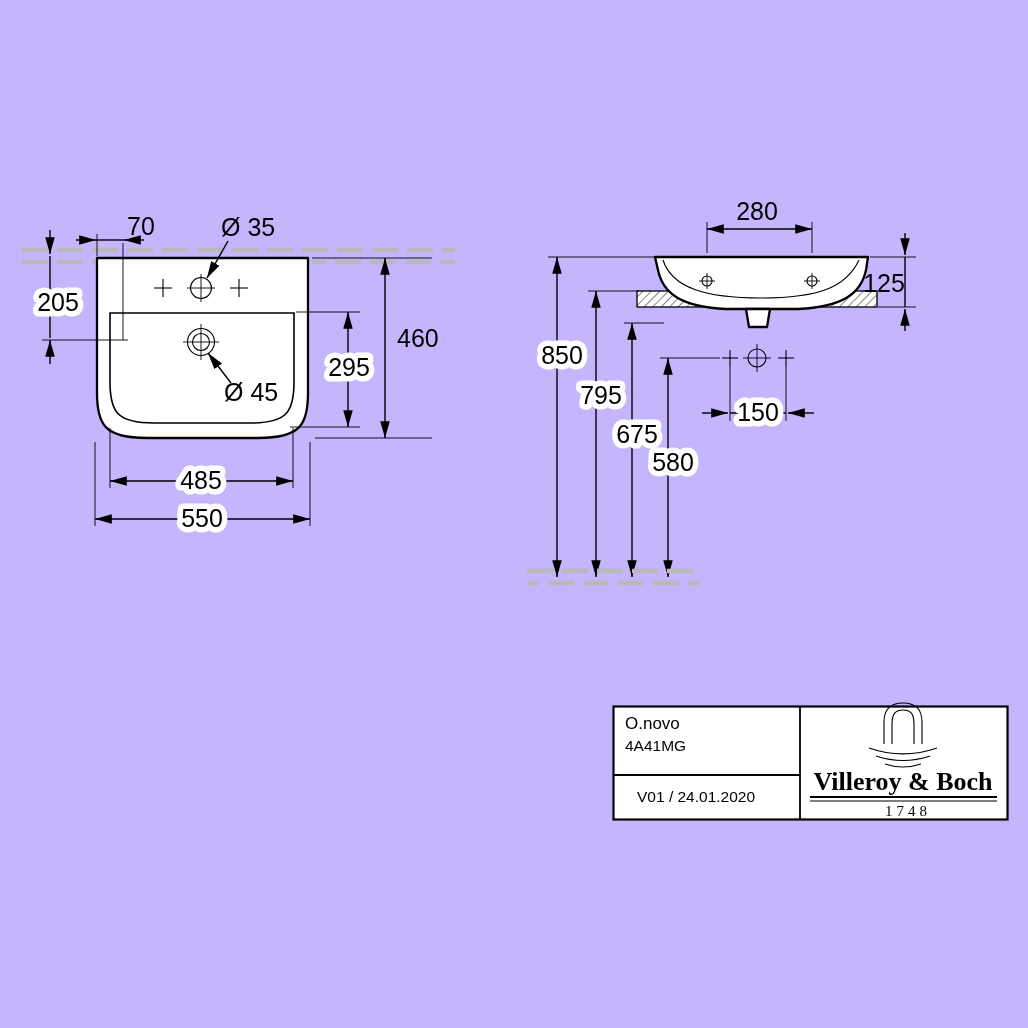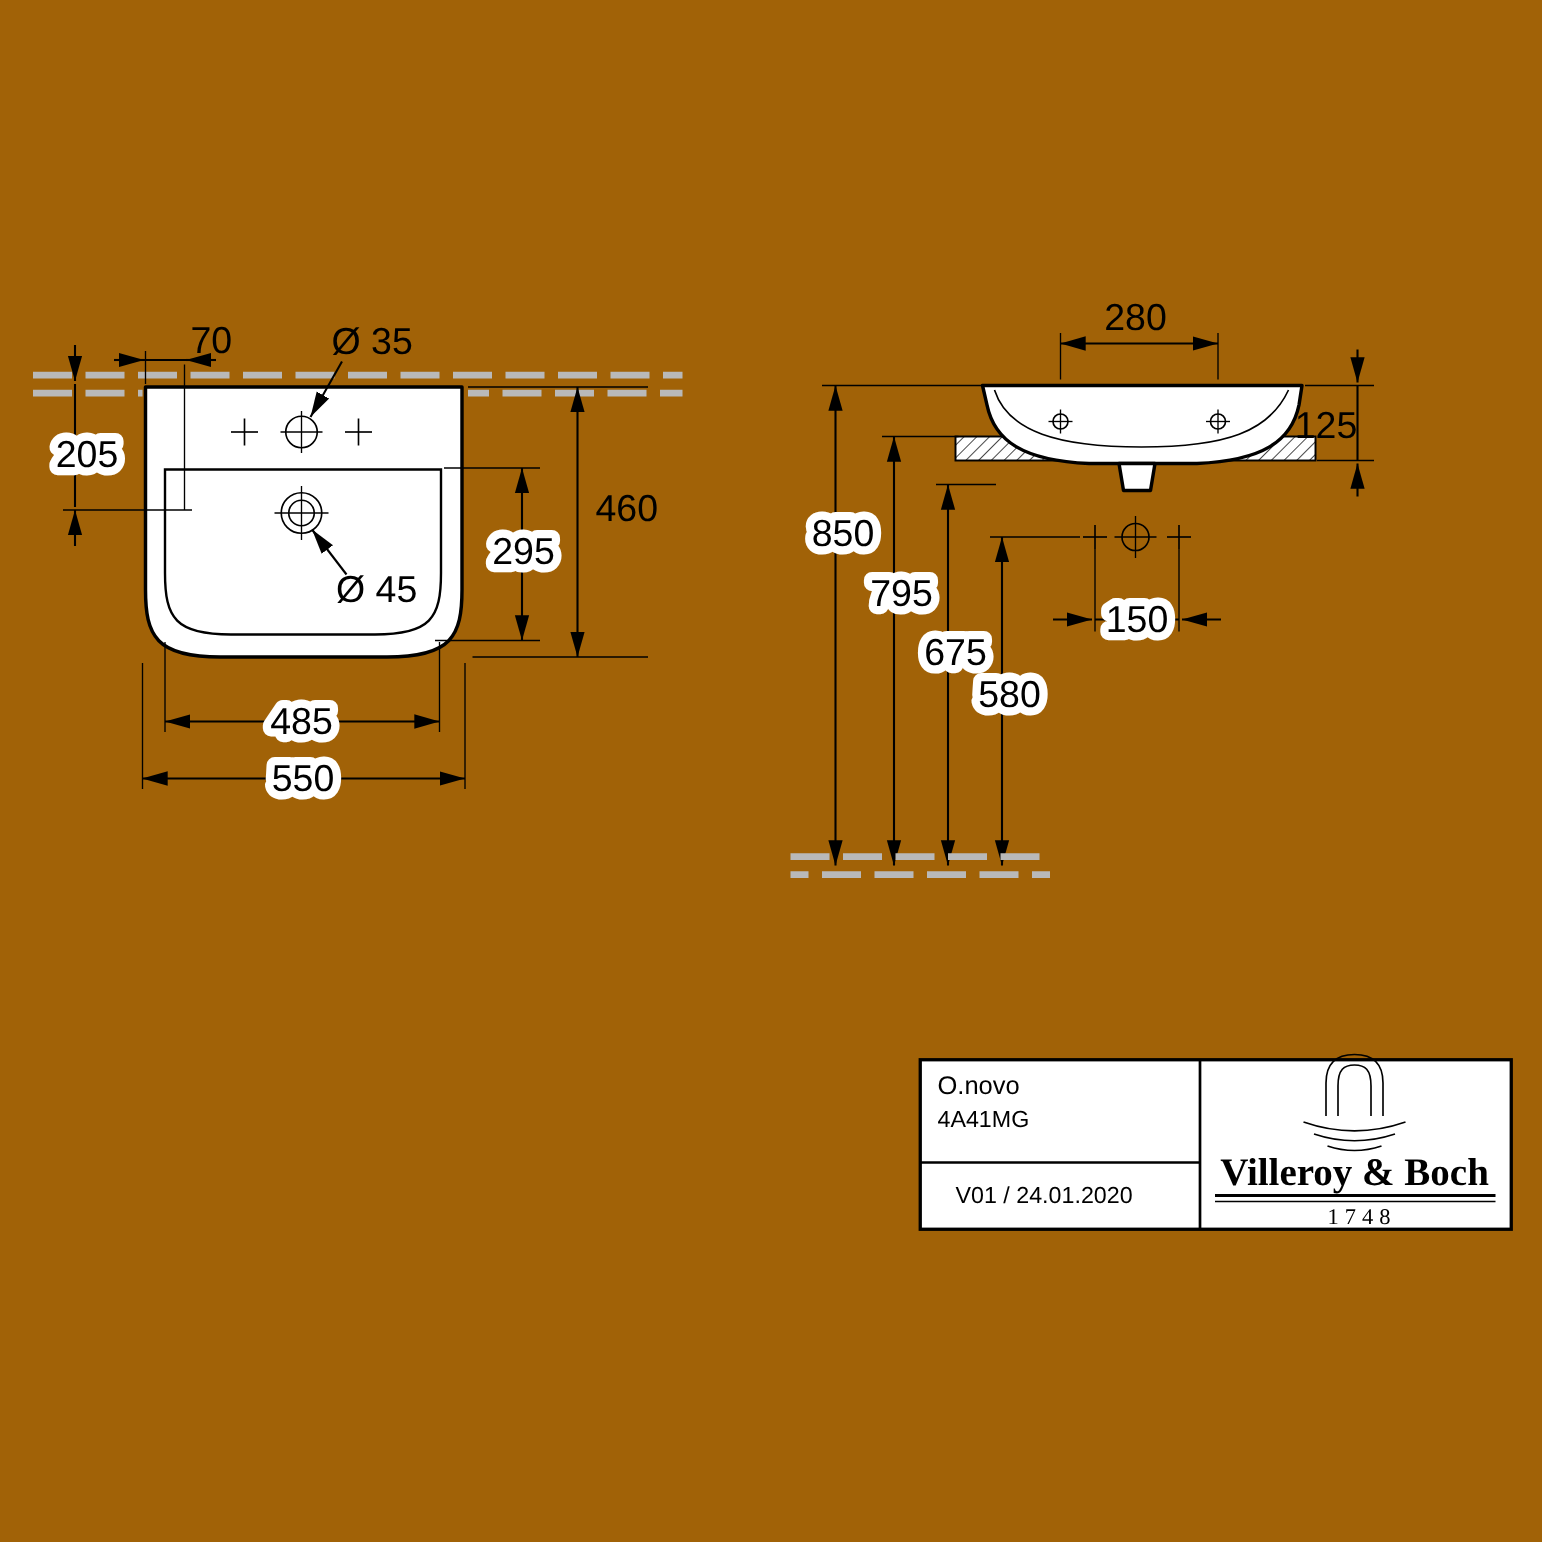--- a/index.html
+++ b/index.html
@@ -1,16 +1,16 @@
 <!DOCTYPE html>
 <html><head>
 <meta charset="utf-8">
 <style>
   html,body { margin:0; padding:0; background:#ffffff; }
-  .stage { width:1028px; height:1028px; position:relative; background:#a16207; }
+  .stage { width:1028px; height:1028px; position:relative; background:#c4b5fd; }
   svg text { font-family:"Liberation Sans", sans-serif; fill:#000; }
   .dim { font-size:25px; }
   .halo { paint-order:stroke; stroke:#ffffff; stroke-width:11px; stroke-linejoin:round; }
   .tb { font-size:17px; }
   .tbs { font-size:15.5px; }
   .brand { font-family:"Liberation Serif", serif; font-weight:bold; font-size:26px; }
   .founded { font-family:"Liberation Serif", serif; font-size:15px; letter-spacing:4px; }
   .outline { fill:#ffffff; stroke:#000; stroke-width:2.3; stroke-linejoin:round; }
   .mid { fill:none; stroke:#000; stroke-width:1.6; }
   .thin { fill:none; stroke:#000; stroke-width:1.1; }

